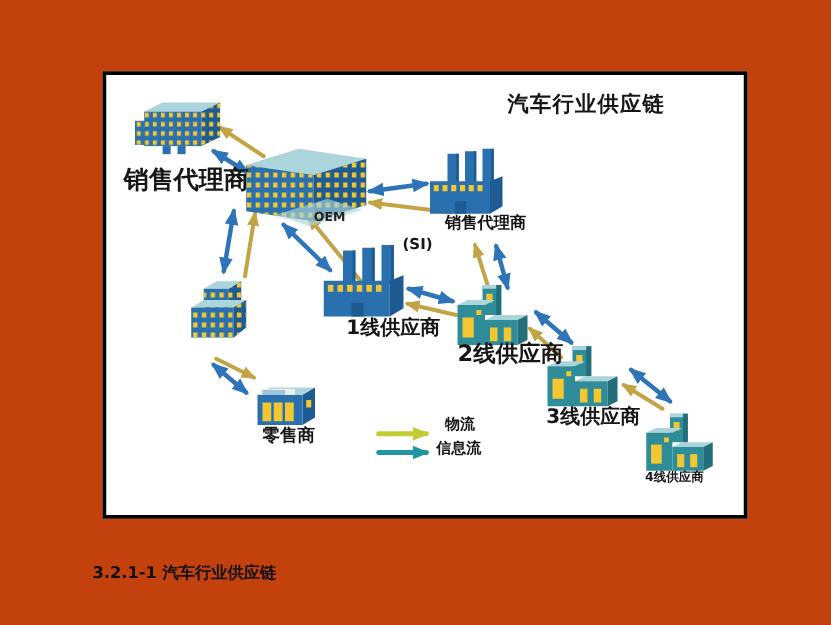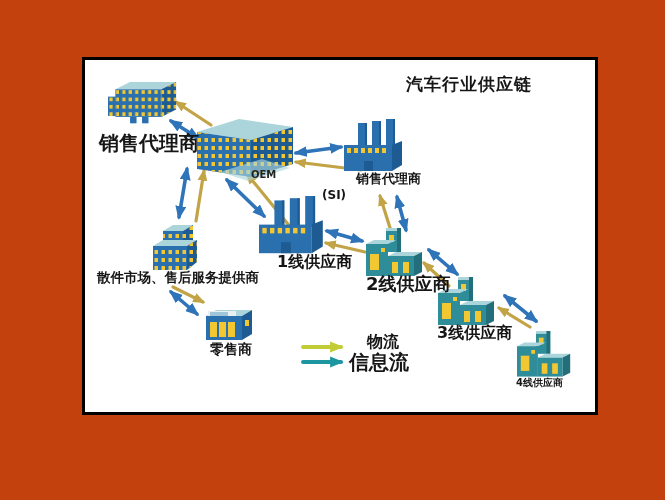--- a/index.html
+++ b/index.html
@@ -30,22 +30,22 @@
   .lbl-sales{left:99px;top:132px;font-size:20px;}
   .lbl-oem{left:251px;top:169px;font-size:10px;color:#222;text-align:center;}
   .lbl-si{left:356px;top:172px;font-size:13px;}
   .lbl-si-abbr{left:322px;top:189px;font-size:12px;}
   .lbl-t1{left:277px;top:253px;font-size:16px;}
   .lbl-t2{left:366px;top:274px;font-size:18px;}
   .lbl-t3{left:437px;top:324px;font-size:16px;}
   .lbl-t4{left:516px;top:377px;font-size:10px;}
   .lbl-after{left:97px;top:270px;font-size:13.5px;}
   .lbl-retail{left:210px;top:341px;font-size:14px;text-align:right;}
-  .lbl-leg-log{left:367px;top:333px;font-size:16px;}
-  .lbl-leg-info{left:349px;top:352px;font-size:20px;font-family:Liberation Mono, monospace;}
+  .lbl-leg-log{left:356px;top:333px;font-size:12px;}
+  .lbl-leg-info{left:349px;top:352px;font-size:12px;}
   .lbl-caption{left:74px;top:452px;font-size:13px;font-weight:600;color:#111;}
   
   .arrow{fill:none;stroke-linecap:round;}
   .info{stroke:var(--information-arrow);stroke-width:3.6px;}
   .log{stroke:var(--logistics-arrow);stroke-width:3.2px;}
   .lgd-log{stroke:var(--legend-logistics-arrow);stroke-width:4px;}
   .lgd-info{stroke:var(--legend-information-arrow);stroke-width:4px;}
   .mh-info{fill:var(--information-arrow);}
   .mh-log{fill:var(--logistics-arrow);}
   .mh-lgd-log{fill:var(--legend-logistics-arrow);}
@@ -218,18 +218,18 @@
 
   <div class="lbl lbl-title">汽车行业供应链</div>
   <div class="lbl lbl-sales">销售代理商</div>
   <div class="lbl lbl-oem">OEM</div>
   <div class="lbl lbl-si">销售代理商</div>
   <div class="lbl lbl-si-abbr">(SI)</div>
   <div class="lbl lbl-t1">1线供应商</div>
   <div class="lbl lbl-t2">2线供应商</div>
   <div class="lbl lbl-t3">3线供应商</div>
   <div class="lbl lbl-t4">4线供应商</div>
-  <div class="lbl lbl-after">散件市场、售后服务提供商</div>
   <div class="lbl lbl-retail">零售商</div>
   <div class="lbl lbl-leg-log">物流</div>
   <div class="lbl lbl-leg-info">信息流</div>
+  <div class="lbl lbl-caption">3.2.1-1  汽车行业供应链</div>
 
 </div>
 
 </body></html>

